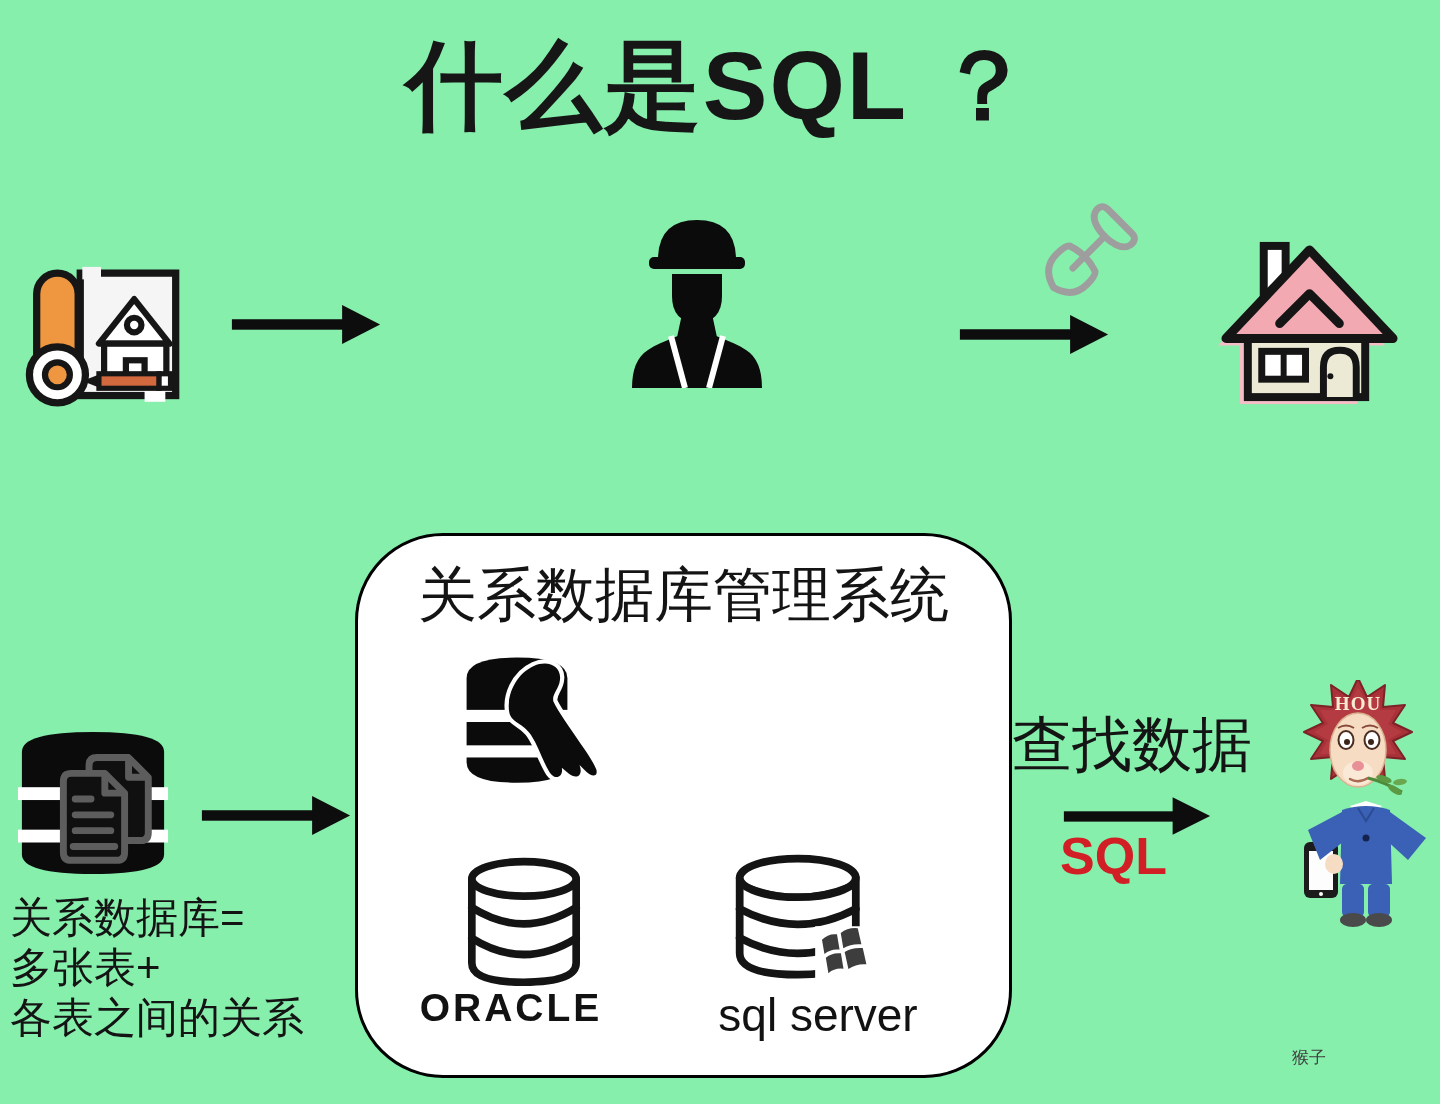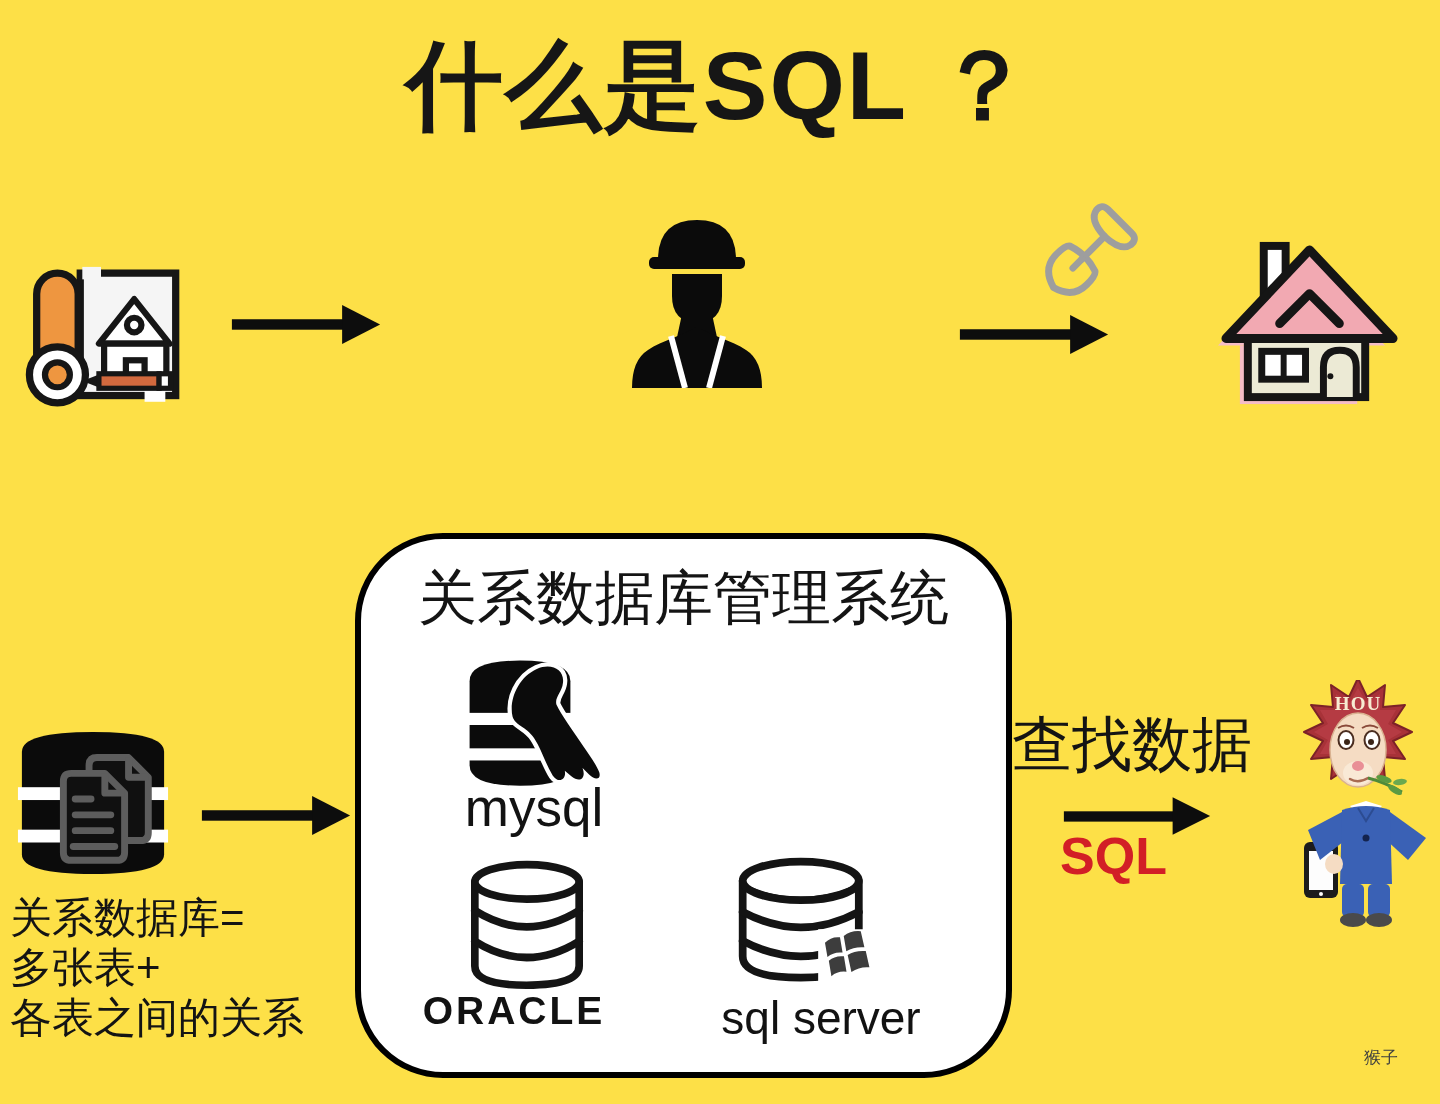--- a/index.html
+++ b/index.html
@@ -1,41 +1,41 @@
 <!DOCTYPE html>
 <html><head>
 <meta charset="utf-8">
 <style>
   html,body{margin:0;padding:0;background:#fff;}
   .canvas{
-    position:relative;width:1440px;height:1104px;background:#fde047;overflow:hidden;
+    position:relative;width:1440px;height:1104px;background:#86efac;overflow:hidden;
     font-family:"Liberation Sans","DejaVu Sans",sans-serif;color:#111;
   }
   .abs{position:absolute;}
   .page-title{
     left:0;right:0;top:22px;text-align:center;
     font-size:97px;font-weight:bold;letter-spacing:2px;color:#161616;
   }
   .caption{
     left:10px;top:893px;width:360px;
     font-size:42px;line-height:50px;color:#141414;white-space:nowrap;
   }
   .impl-label{left:200px;top:714px;width:152px;text-align:center;font-size:58px;color:#141414;}
   .rdbms-box{
     left:355px;top:533px;width:657px;height:545px;
-    border:6px solid #000000;border-radius:88px;box-sizing:border-box;background:#fff;
+    border:3px solid #000000;border-radius:88px;box-sizing:border-box;background:#fff;
   }
   .rdbms-title{left:0;right:0;top:20px;text-align:center;font-size:59px;font-weight:500;color:#141414;white-space:nowrap;}
   .prod-label{text-align:center;color:#121212;}
   .mysql-label{left:68px;top:238px;width:210px;font-size:53px;}
   .oracle-label{left:38px;top:450px;width:230px;font-size:39px;font-weight:bold;letter-spacing:3px;}
   .sqlserver-label{left:340px;top:452px;width:240px;font-size:46px;}
   .query-label{left:1012px;top:705px;width:292px;text-align:left;font-size:60px;color:#141414;white-space:nowrap;}
   .sql-label{left:1060px;top:826px;width:155px;text-align:left;font-size:52px;font-weight:bold;color:#d21f26;}
-  .watermark{left:1364px;top:1046px;font-size:17px;color:#3f3f3f;}
+  .watermark{left:1292px;top:1046px;font-size:17px;color:#3f3f3f;}
   svg{display:block;}
 </style>
 </head>
 <body>
 
 <div class="canvas">
 
   <div class="abs page-title">什么是SQL ？</div>
 
   <svg class="abs" style="left:18px;top:242px" width="166" height="166" viewBox="0 0 160 160">
@@ -132,21 +132,20 @@
 
   <div class="abs rdbms-box">
     <div class="abs rdbms-title">关系数据库管理系统</div>
 
     <svg class="abs" style="left:98px;top:116px" width="150" height="140" viewBox="0 0 150 150">
       <path d="M6 28 Q6 6 60 6 Q114 6 114 28 V118 Q114 140 60 140 Q6 140 6 118 Z" fill="#0b0b0b"></path>
       <rect x="2" y="62" width="116" height="13" fill="#fff"></rect>
       <rect x="2" y="100" width="116" height="13" fill="#fff"></rect>
       <path d="M52 66 C48 48 58 24 78 15 C94 8 108 16 106 30 C105 40 97 45 99 53 C104 64 116 80 128 98 C135 108 142 118 145 126 C147 133 141 135 134 128 L127 121 C131 131 125 138 115 130 L108 124 C110 134 101 138 95 129 C87 116 83 101 75 89 C66 76 55 76 52 66 Z" fill="#0b0b0b" stroke="#fff" stroke-width="9" paint-order="stroke"></path>
     </svg>
-    <div class="abs prod-label mysql-label">mysql</div>
 
     <svg class="abs" style="left:105px;top:318px" width="122" height="134" viewBox="0 0 125 140">
       <g stroke="#141414" stroke-width="8" fill="#fff" stroke-linecap="round">
         <path d="M8 26 V114 Q8 134 62 134 Q117 134 117 114 V26"></path>
         <ellipse cx="62.5" cy="26" rx="54.5" ry="18"></ellipse>
         <path d="M8 56 Q62 90 117 56" fill="none"></path>
         <path d="M8 88 Q62 122 117 88" fill="none"></path>
       </g>
     </svg>
     <div class="abs prod-label oracle-label">ORACLE</div>

